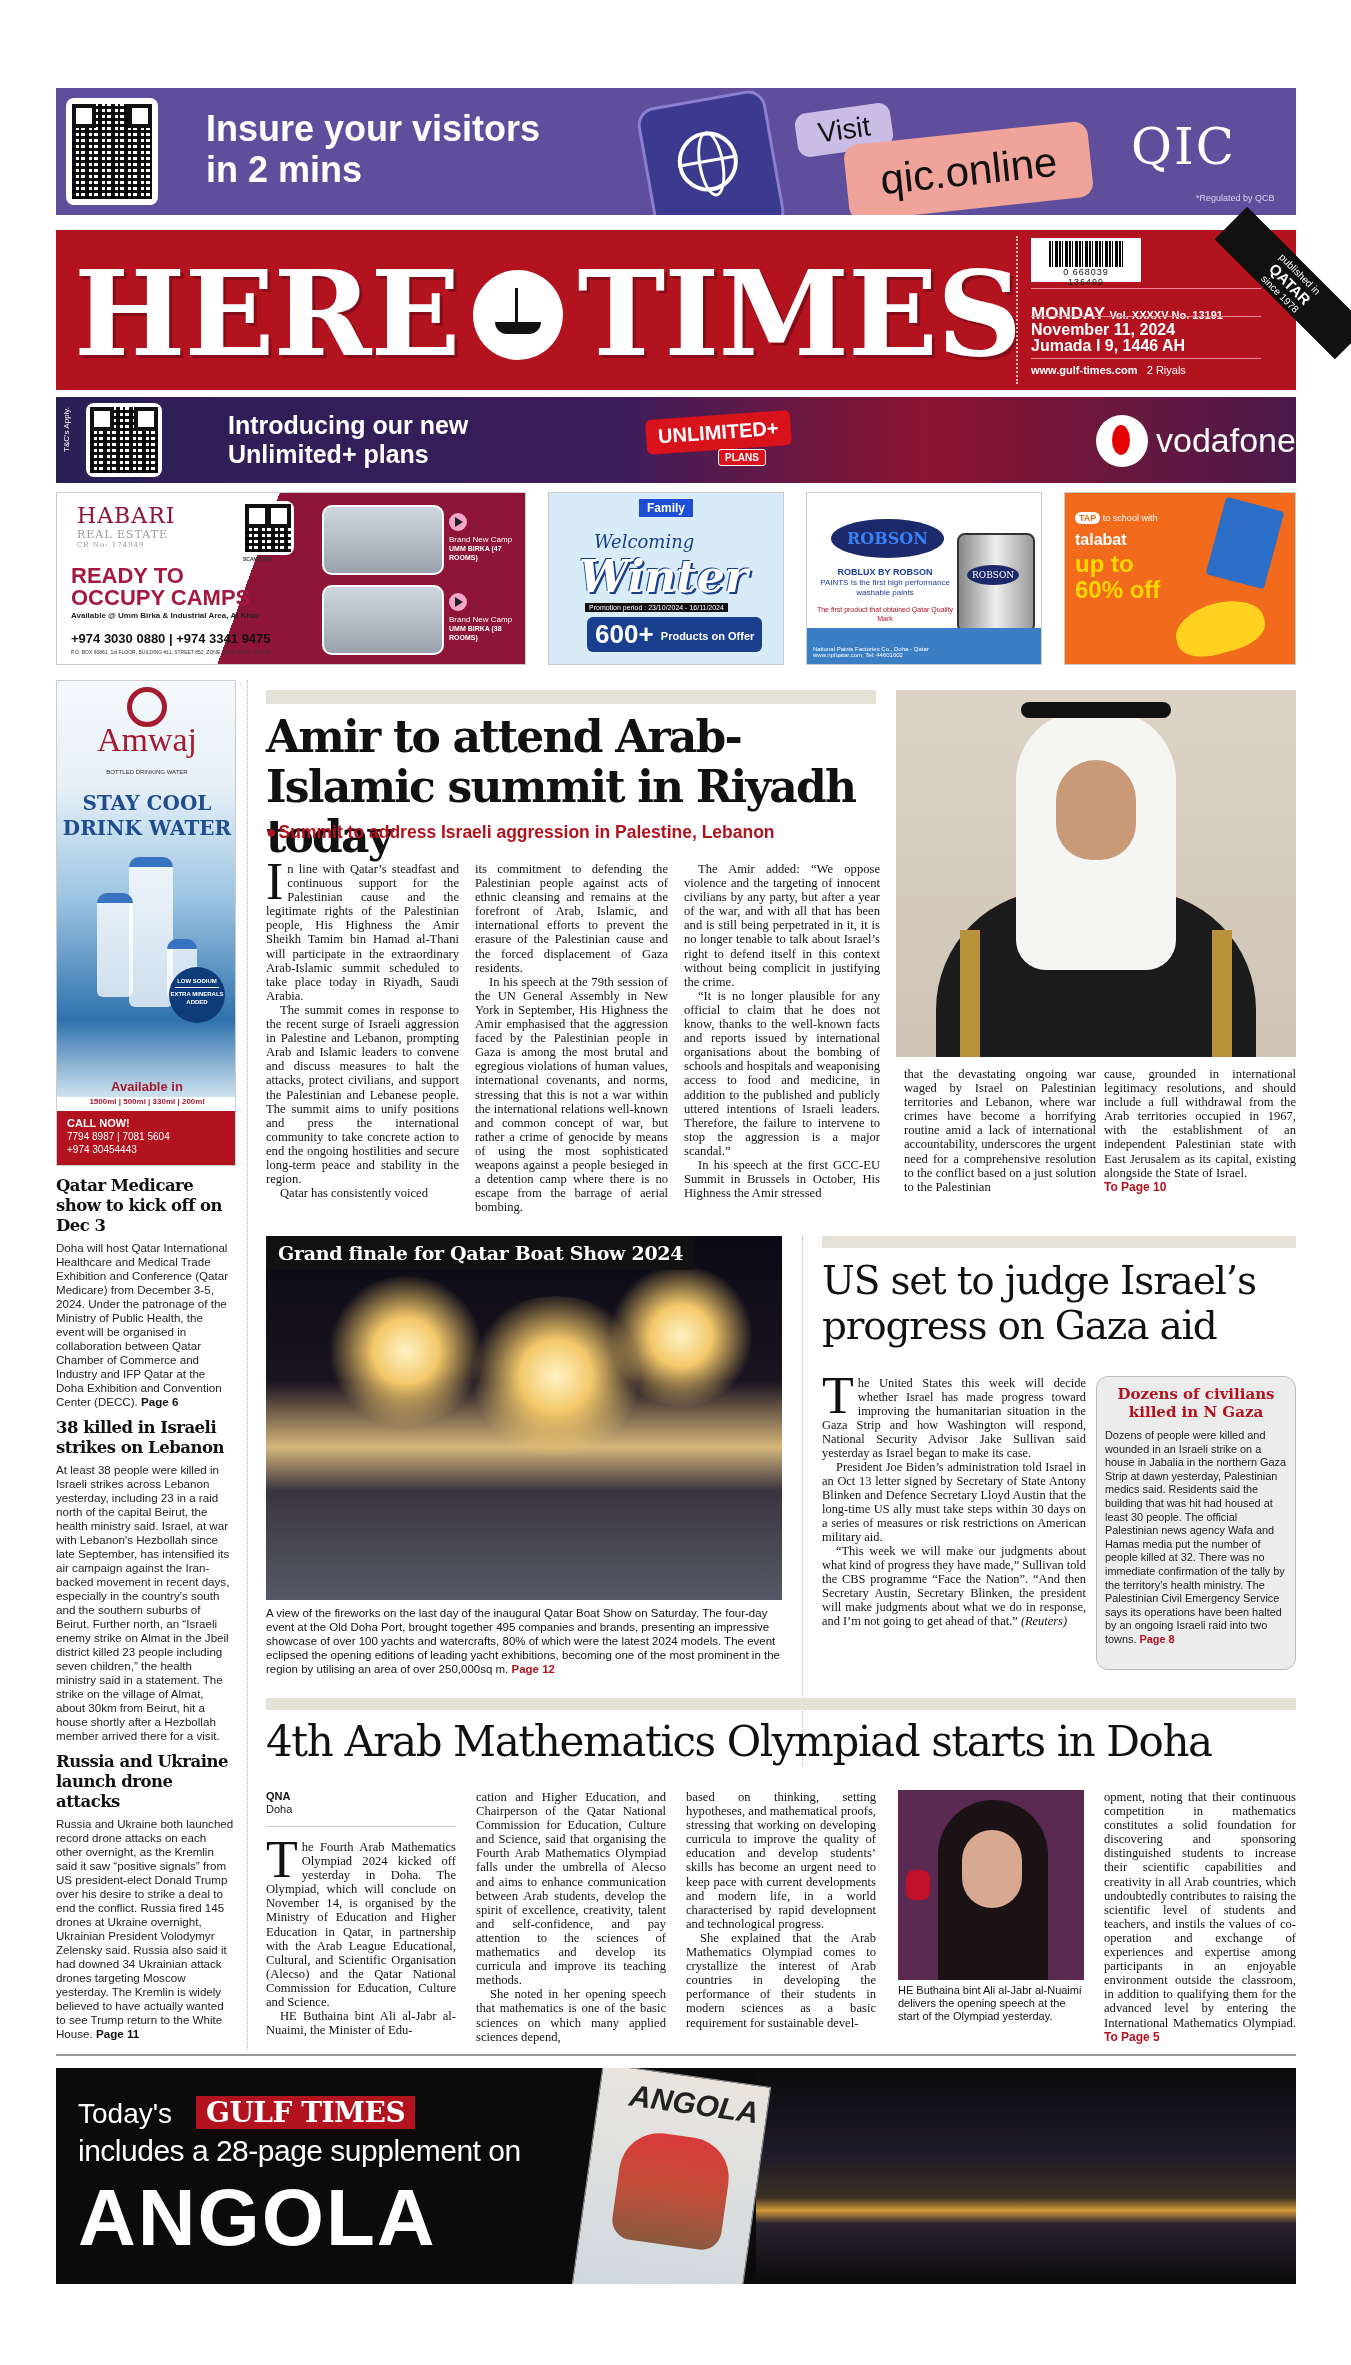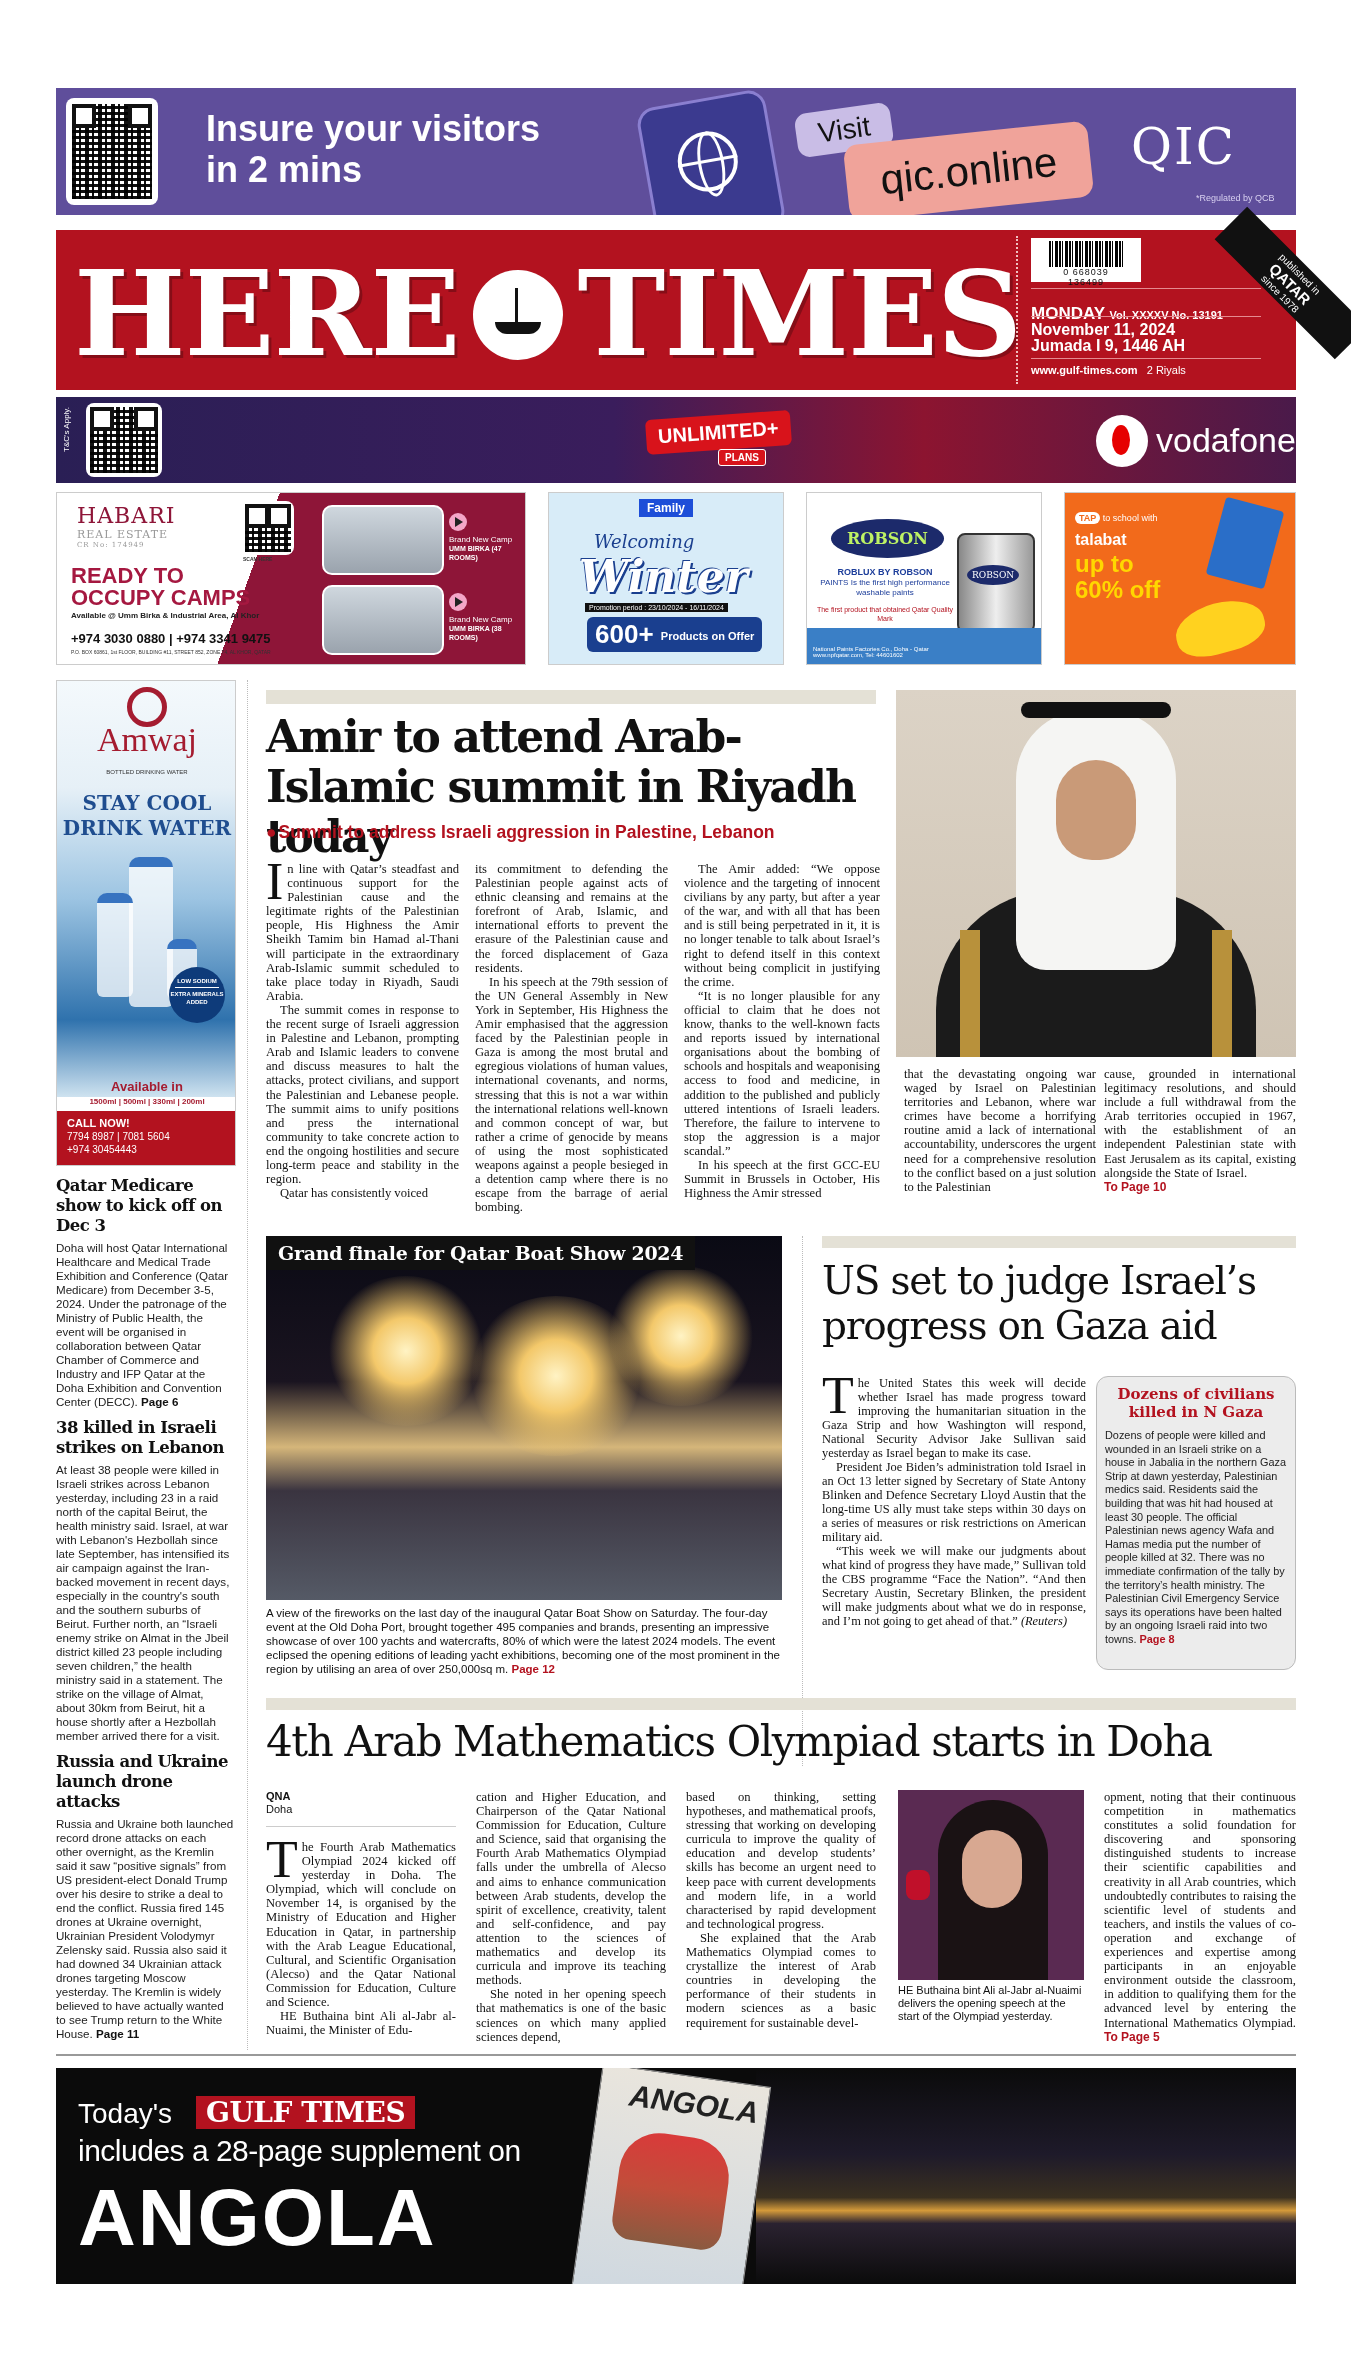--- a/index.html
+++ b/index.html
@@ -73,21 +73,21 @@
 
 #ad-family{left:548px;width:236px;background:#d8ecf8}
 #family-brand{left:90px;top:6px;background:#1d4ed8;color:#fff;font-family:"Liberation Sans",sans-serif;font-size:12px;font-weight:bold;padding:2px 8px}
 #family-welcome{left:45px;top:38px;font-family:"DejaVu Serif",serif;font-style:italic;color:#1a3f8f;font-size:18px}
 #family-winter{left:30px;top:58px;font-family:"DejaVu Serif",serif;font-style:italic;font-weight:bold;color:#fff;font-size:44px;text-shadow:2px 2px 0 #1a3f8f,-1px -1px 0 #1a3f8f}
 #family-promo{left:36px;top:110px;background:#111;color:#fff;font-size:7px;padding:1px 4px;font-family:"Liberation Sans",sans-serif}
 #family-products{left:38px;top:124px;background:#1a3f8f;color:#fff;font-family:"Liberation Sans",sans-serif;font-weight:bold;font-size:26px;padding:2px 8px;border-radius:6px}
 #family-products small{font-size:11px;display:inline-block;line-height:11px;vertical-align:middle}
 
 #ad-robson{left:806px;width:236px;background:#fff}
-#robson-logo{left:24px;top:26px;background:#1c2a6b;color:#bef264;font-family:"DejaVu Serif",serif;font-weight:bold;font-size:16px;padding:10px 16px;border-radius:50%}
+#robson-logo{left:24px;top:26px;background:#1c2a6b;color:#3b82f6;font-family:"DejaVu Serif",serif;font-weight:bold;font-size:16px;padding:10px 16px;border-radius:50%}
 #robson-text{left:8px;top:74px;width:140px;text-align:center;font-family:"Liberation Sans",sans-serif;font-size:8px;color:#1c3d9a;line-height:10px}
 #robson-text b{font-size:9px}
 #robson-first{left:8px;top:112px;width:140px;text-align:center;font-family:"Liberation Sans",sans-serif;font-size:7px;color:#b3121f;line-height:9px}
 #robson-can{left:150px;top:40px;width:78px;height:100px;background:linear-gradient(90deg,#888,#eee,#999);border-radius:8px;border:2px solid #333}
 #robson-can::after{content:"ROBSON";position:absolute;left:8px;top:30px;background:#1c2a6b;color:#fff;font-size:9px;padding:5px;border-radius:50%;font-family:"DejaVu Serif",serif}
 #robson-footer{left:0;top:135px;width:236px;height:38px;background:#3a7fc6;color:#fff;font-family:"Liberation Sans",sans-serif;font-size:6px;padding:18px 6px 0}
 
 #ad-talabat{left:1064px;width:232px;background:#f26a1b}
 #talabat-tap{left:10px;top:20px;color:#fff;font-family:"Liberation Sans",sans-serif;font-size:9px}
 #talabat-tap b{background:#fff;color:#f26a1b;border-radius:6px;padding:1px 4px}
@@ -230,20 +230,24 @@
     <b>QATAR</b>
     <span>since 1978</span>
   </div>
 </div>
 
 <div id="voda-ad" class="abs">
   <div id="voda-tc" class="abs">T&amp;C's Apply.</div>
   <div class="abs qr" style="left:30px;top:6px;width:76px;height:74px;padding:4px">
       <div class="qr-inner"></div>
     </div>
+  <div id="voda-head" class="abs">
+    <div>Introducing our new</div>
+    <div>Unlimited+ plans</div>
+  </div>
   <div id="voda-badge" class="abs">UNLIMITED+</div>
   <div id="voda-plans" class="abs">PLANS</div>
   <div id="voda-logo-mark" class="abs"></div>
   <div id="voda-logo-text" class="abs">vodafone</div>
 </div>
 
 <div id="ad-habari" class="small-ad">
   <div id="habari-logo" class="abs">
     <span>HABARI</span>
     <small>REAL ESTATE</small>

